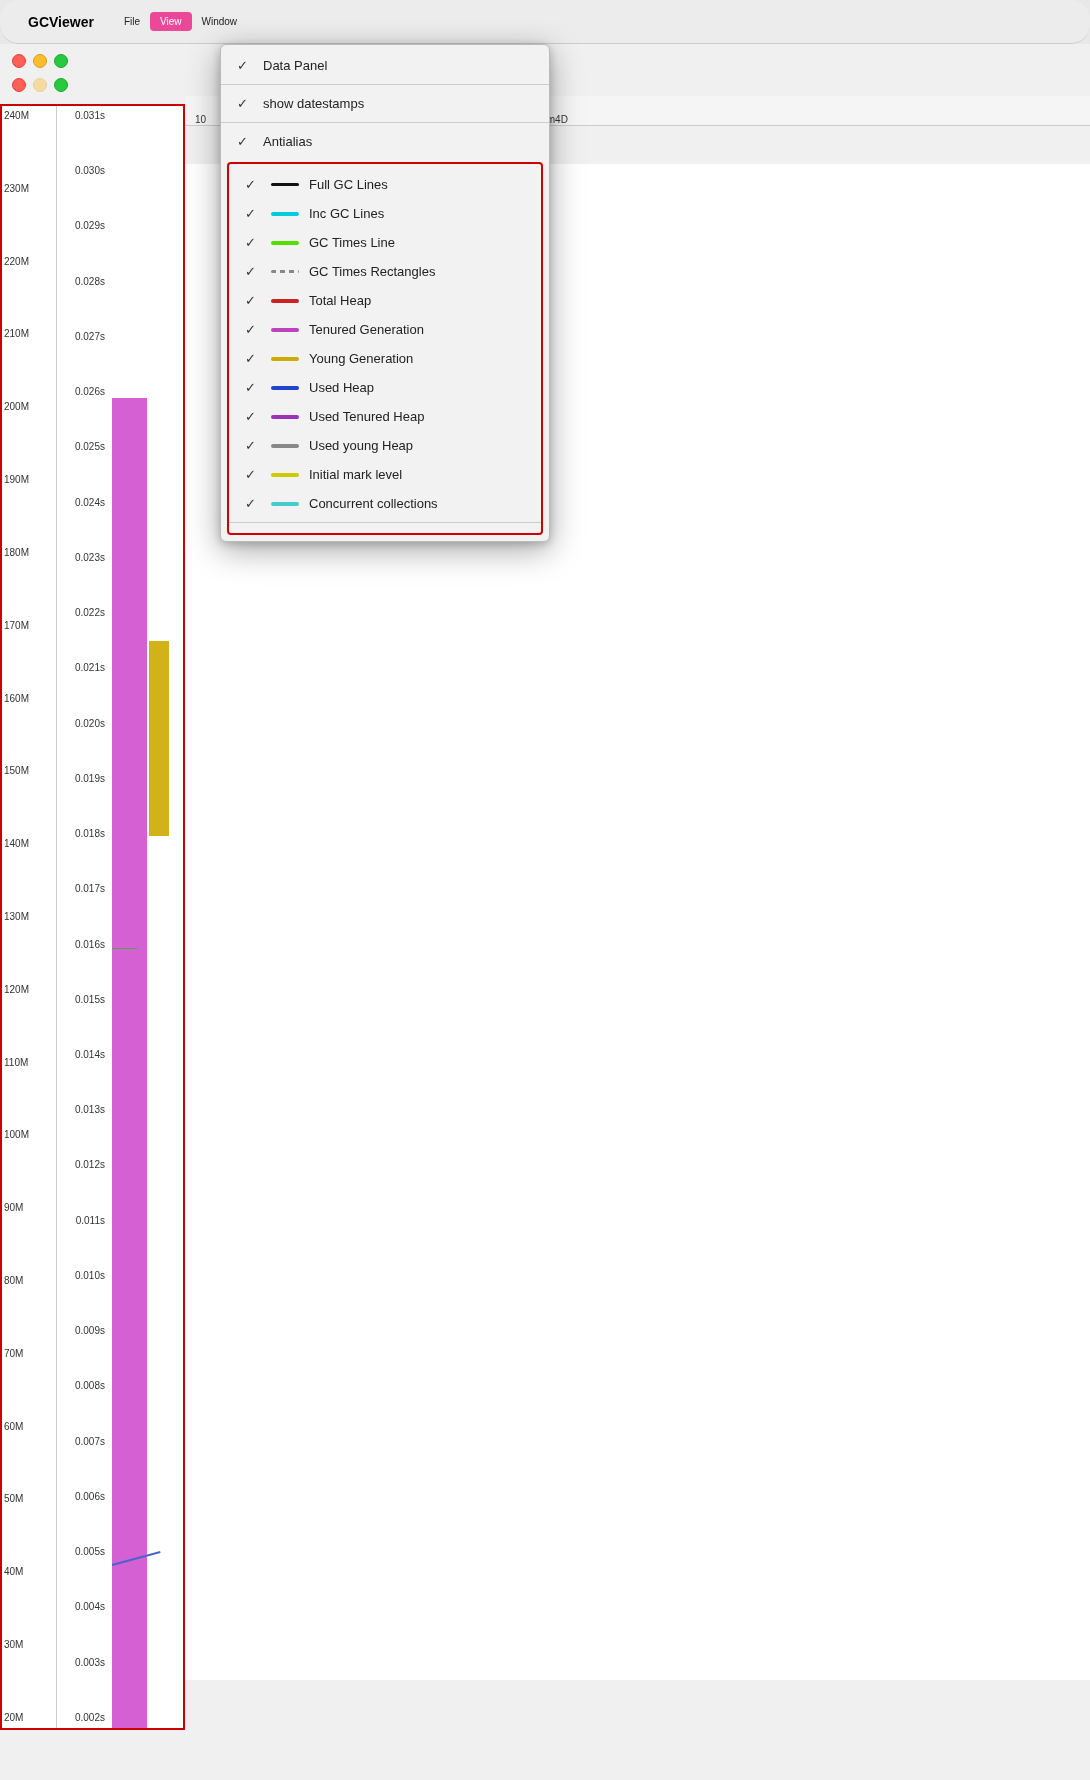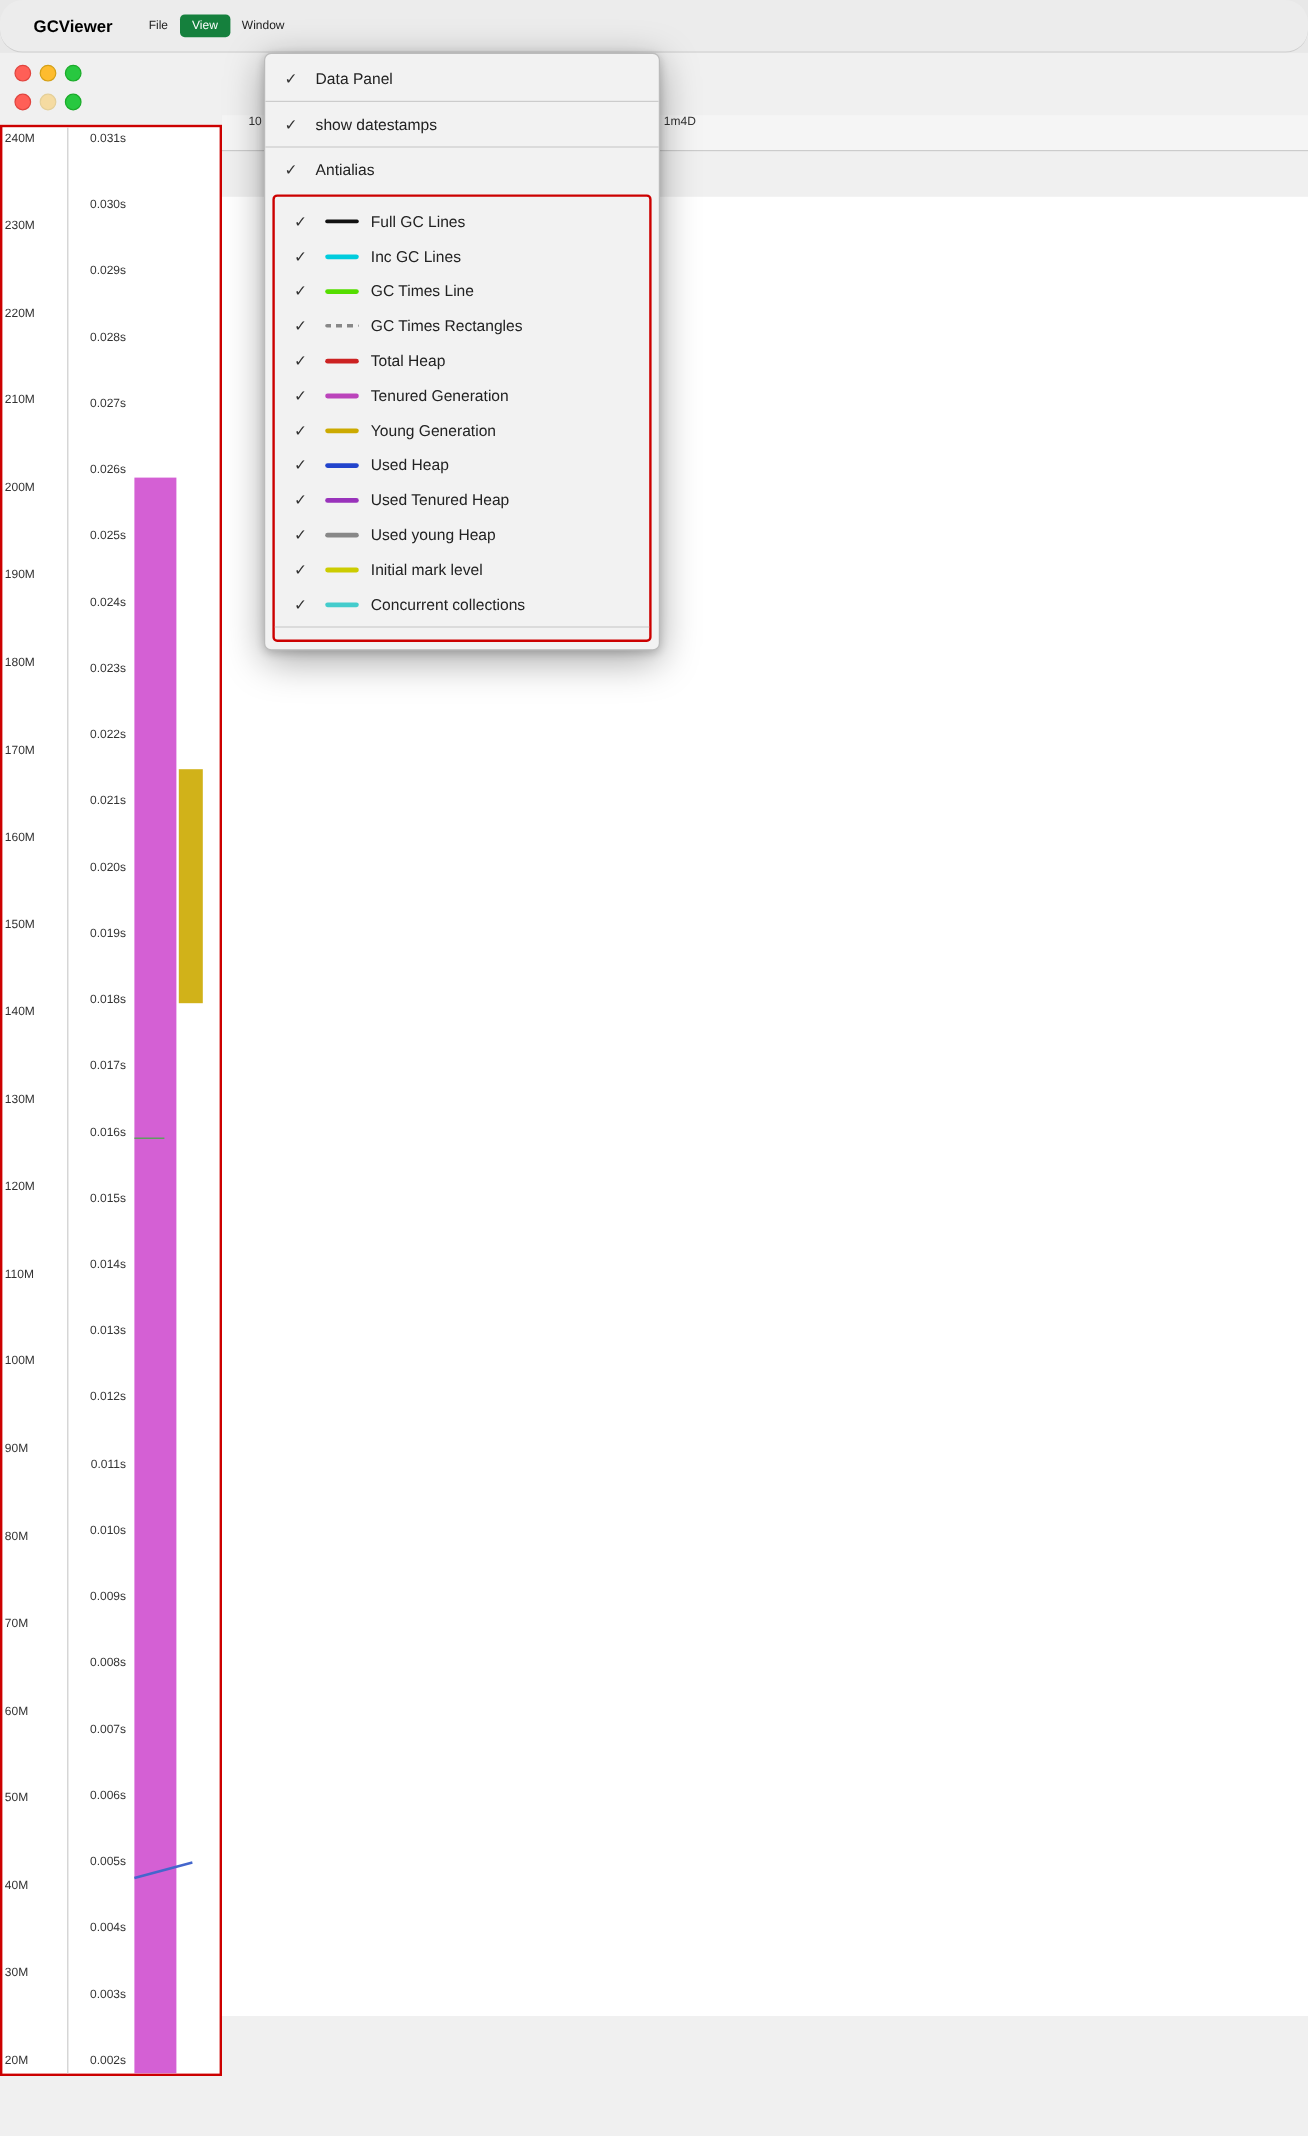--- a/index.html
+++ b/index.html
@@ -37,21 +37,21 @@
       margin-right: 20px;
     }
     .menu-item {
       padding: 4px 10px;
       font-size: 10px;
       border-radius: 4px;
       cursor: pointer;
       color: #222;
     }
     .menu-item.active {
-      background: #15803d;
+      background: #ec4899;
       color: white;
     }
 
     
     .window {
       position: absolute;
       top: 44px;
       left: 0;
       right: 0;
       bottom: 0;
@@ -193,22 +193,22 @@
 
     
     .top-ruler {
       position: absolute;
       top: 52px;
       left: 185px;
       right: 0;
       height: 30px;
       background: #f5f5f5;
       display: flex;
-      align-items: flex-start;
-      padding-left: 22px;
+      align-items: flex-end;
+      padding-left: 10px;
       font-size: 10px;
       color: #333;
       border-bottom: 1px solid #ccc;
       gap: 60px;
     }
 
     
     .chart-area {
       position: absolute;
       top: 60px;

